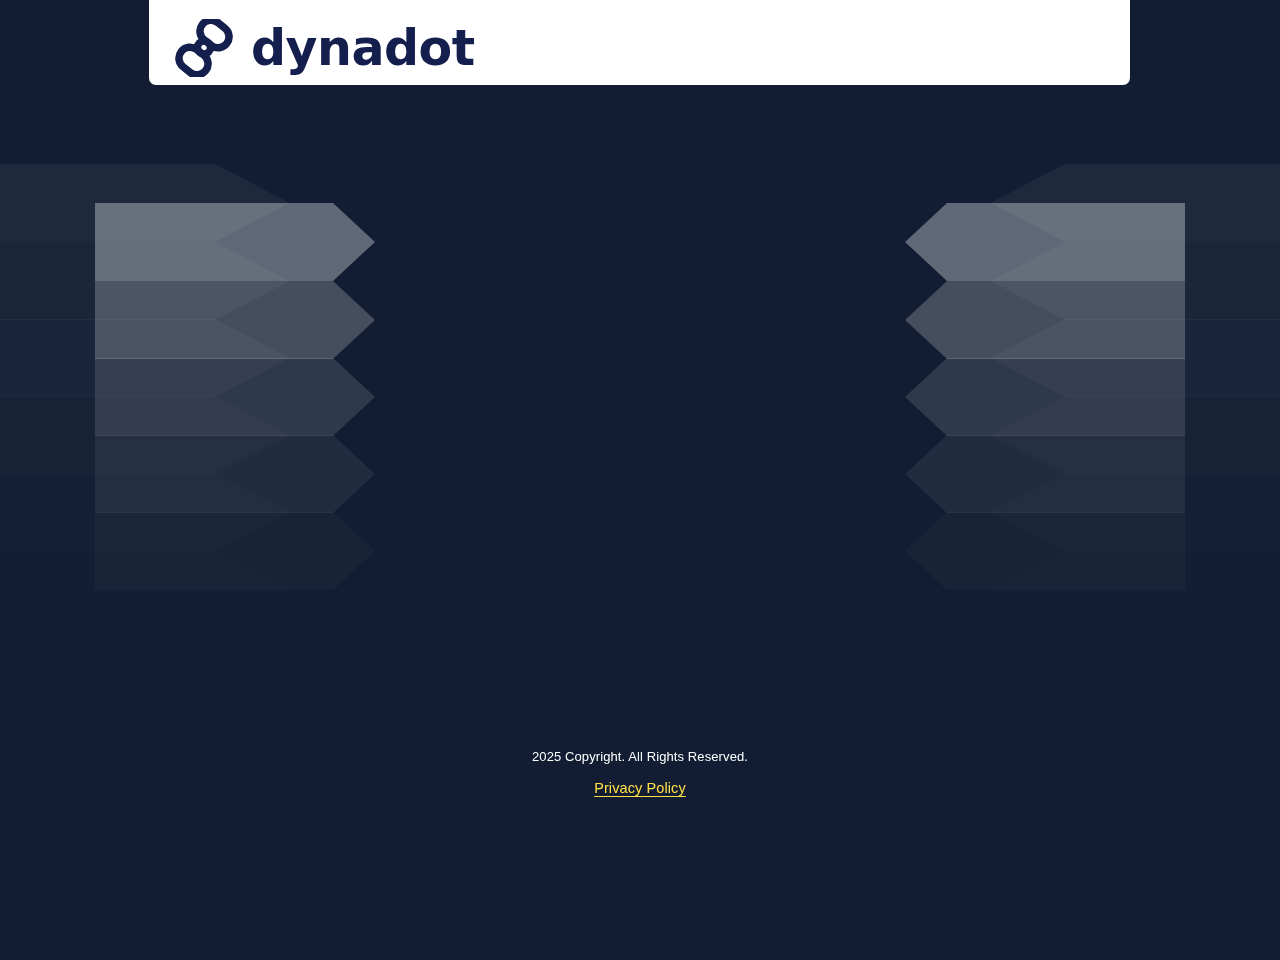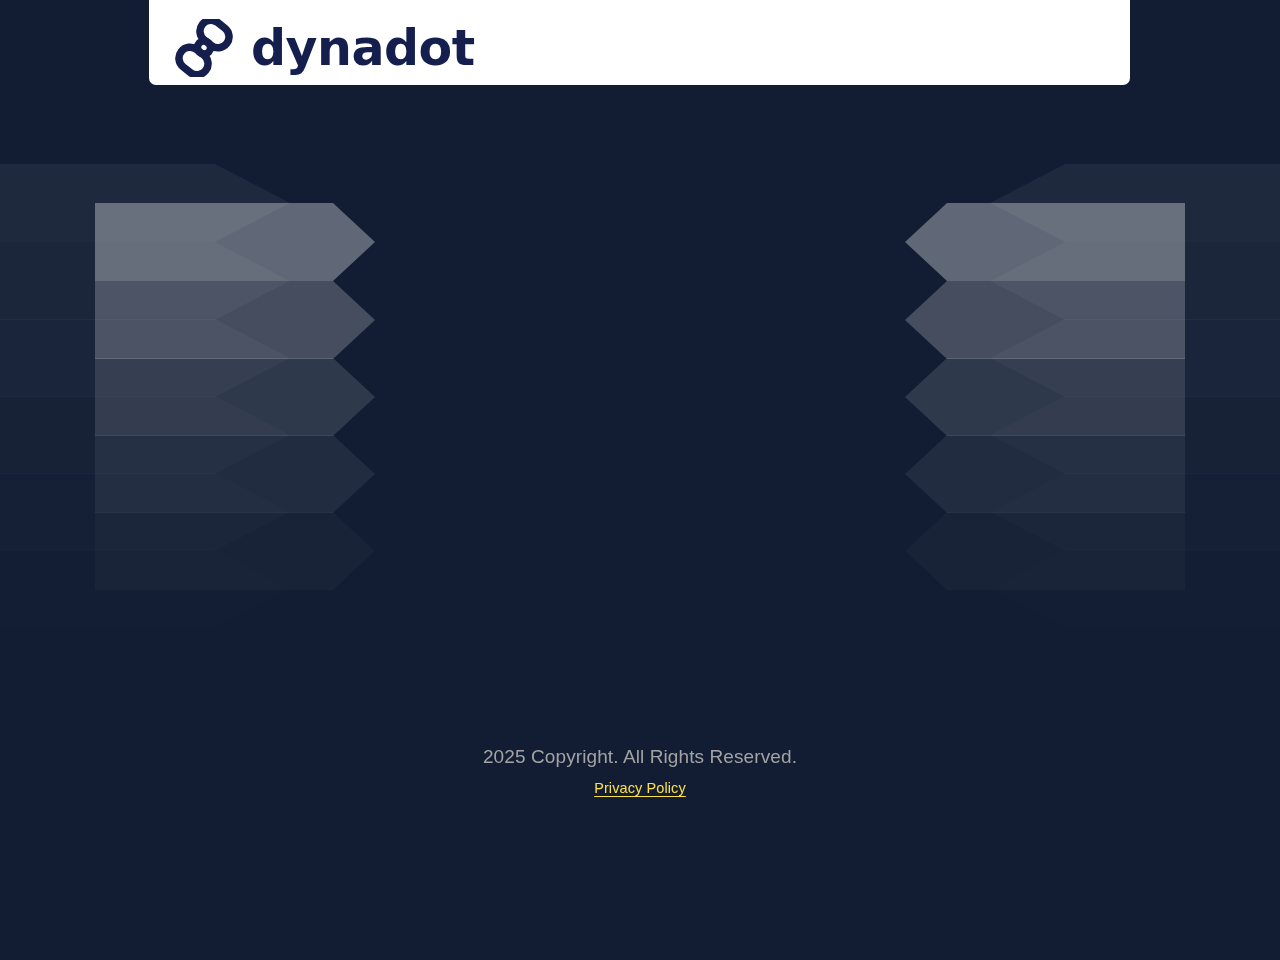--- a/index.html
+++ b/index.html
@@ -60,22 +60,22 @@
 
   
   .footer {
     position:absolute;
     left:0; top:745px;
     width:1280px;
     text-align:center;
     z-index:6;
   }
   .copyright {
-    font-size:19px;
-    color:#a3a3a3;
+    font-size:13px;
+    color:#ffffff;
     line-height:24px;
     display:block;
     letter-spacing:0.1px;
   }
   .privacy-row {
     margin-top:10px;
     display:block;
   }
   .privacy-link {
     font-size:14.5px;

